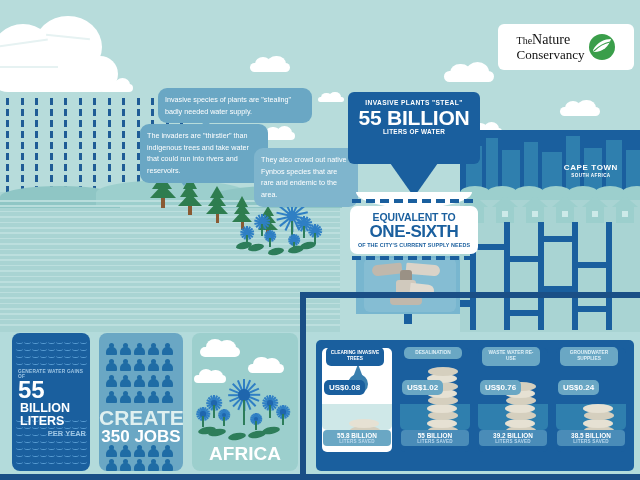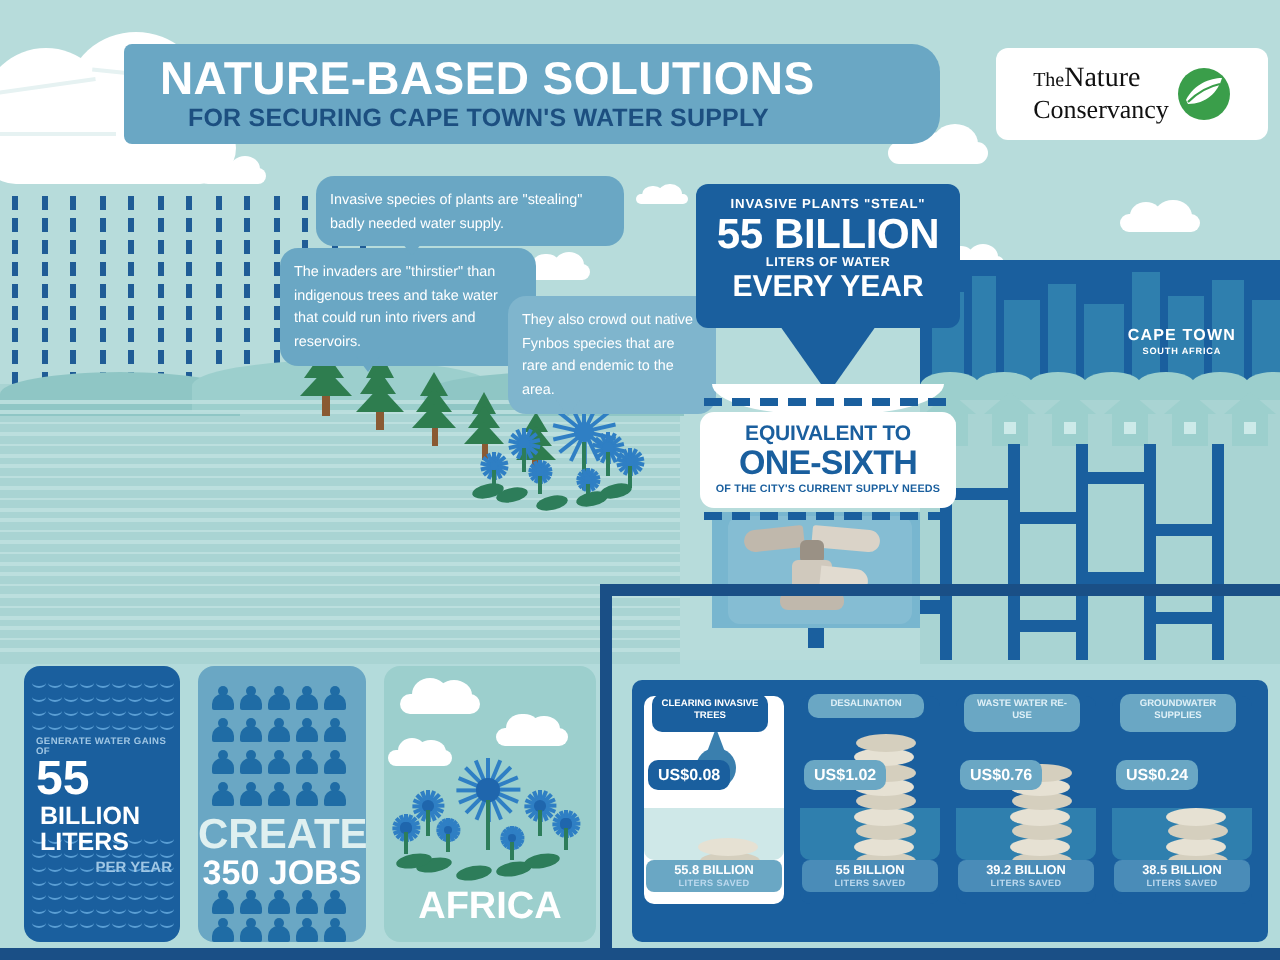--- a/index.html
+++ b/index.html
@@ -695,24 +695,20 @@
       <div class="abs pipe" style="left: 538px; top: 236px; width: 40px; height: 6px;"></div>
       <div class="abs pipe" style="left: 572px; top: 262px; width: 40px; height: 6px;"></div>
       <div class="abs pipe" style="left: 470px; top: 292px; width: 40px; height: 6px;"></div>
       <div class="abs pipe" style="left: 538px; top: 286px; width: 40px; height: 6px;"></div>
       <div class="abs pipe" style="left: 504px; top: 310px; width: 40px; height: 6px;"></div>
       <div class="abs pipe" style="left: 572px; top: 306px; width: 40px; height: 6px;"></div>
       <div class="abs pipe" style="left: 404px; top: 300px; width: 8px; height: 24px;"></div>
       <div class="abs pipe" style="left: 404px; top: 300px; width: 70px; height: 7px;"></div>
     </div>
 
-  <div class="abs" id="title-bar">
-    <div id="title-main">NATURE-BASED SOLUTIONS</div>
-    <div id="title-sub">FOR SECURING CAPE TOWN'S WATER SUPPLY</div>
-  </div>
 
   <div class="abs" id="logo-box">
     <div id="logo-text">
       <div id="logo-l1"><span class="sm">The</span><span>Nature</span></div>
       <div id="logo-l2">Conservancy</div>
     </div>
     <div id="logo-mark">
       <svg width="26" height="26" viewBox="0 0 26 26">
         <path d="M4 16 C8 8, 16 5, 22 5 C20 12, 14 18, 5 18 Z" fill="#ffffff"></path>
         <path d="M5 17 C10 12, 16 9, 21 8" stroke="#3a9e4a" stroke-width="1.1" fill="none"></path>
@@ -727,21 +723,20 @@
     <span>The invaders are "thirstier" than indigenous trees and take water that could run into rivers and reservoirs.</span>
   </div>
   <div class="abs bubble light" id="bub3" style="left: 254px; top: 148px; width: 104px;">
     <span>They also crowd out native Fynbos species that are rare and endemic to the area.</span>
   </div>
 
   <div class="abs" id="steal-panel">
     <div id="steal-kicker">INVASIVE PLANTS "STEAL"</div>
     <div id="steal-big">55 BILLION</div>
     <div id="steal-liters">LITERS OF WATER</div>
-    <div id="steal-every">EVERY YEAR</div>
   </div>
   <div class="abs" id="steal-panel-point"></div>
   <div class="abs" id="bowl"></div>
 
   <div id="dash-top"></div>
 
   <div class="abs" id="equiv-panel">
     <div id="equiv-l1">EQUIVALENT TO</div>
     <div id="equiv-l2">ONE-SIXTH</div>
     <div id="equiv-l3">OF THE CITY'S CURRENT SUPPLY NEEDS</div>

